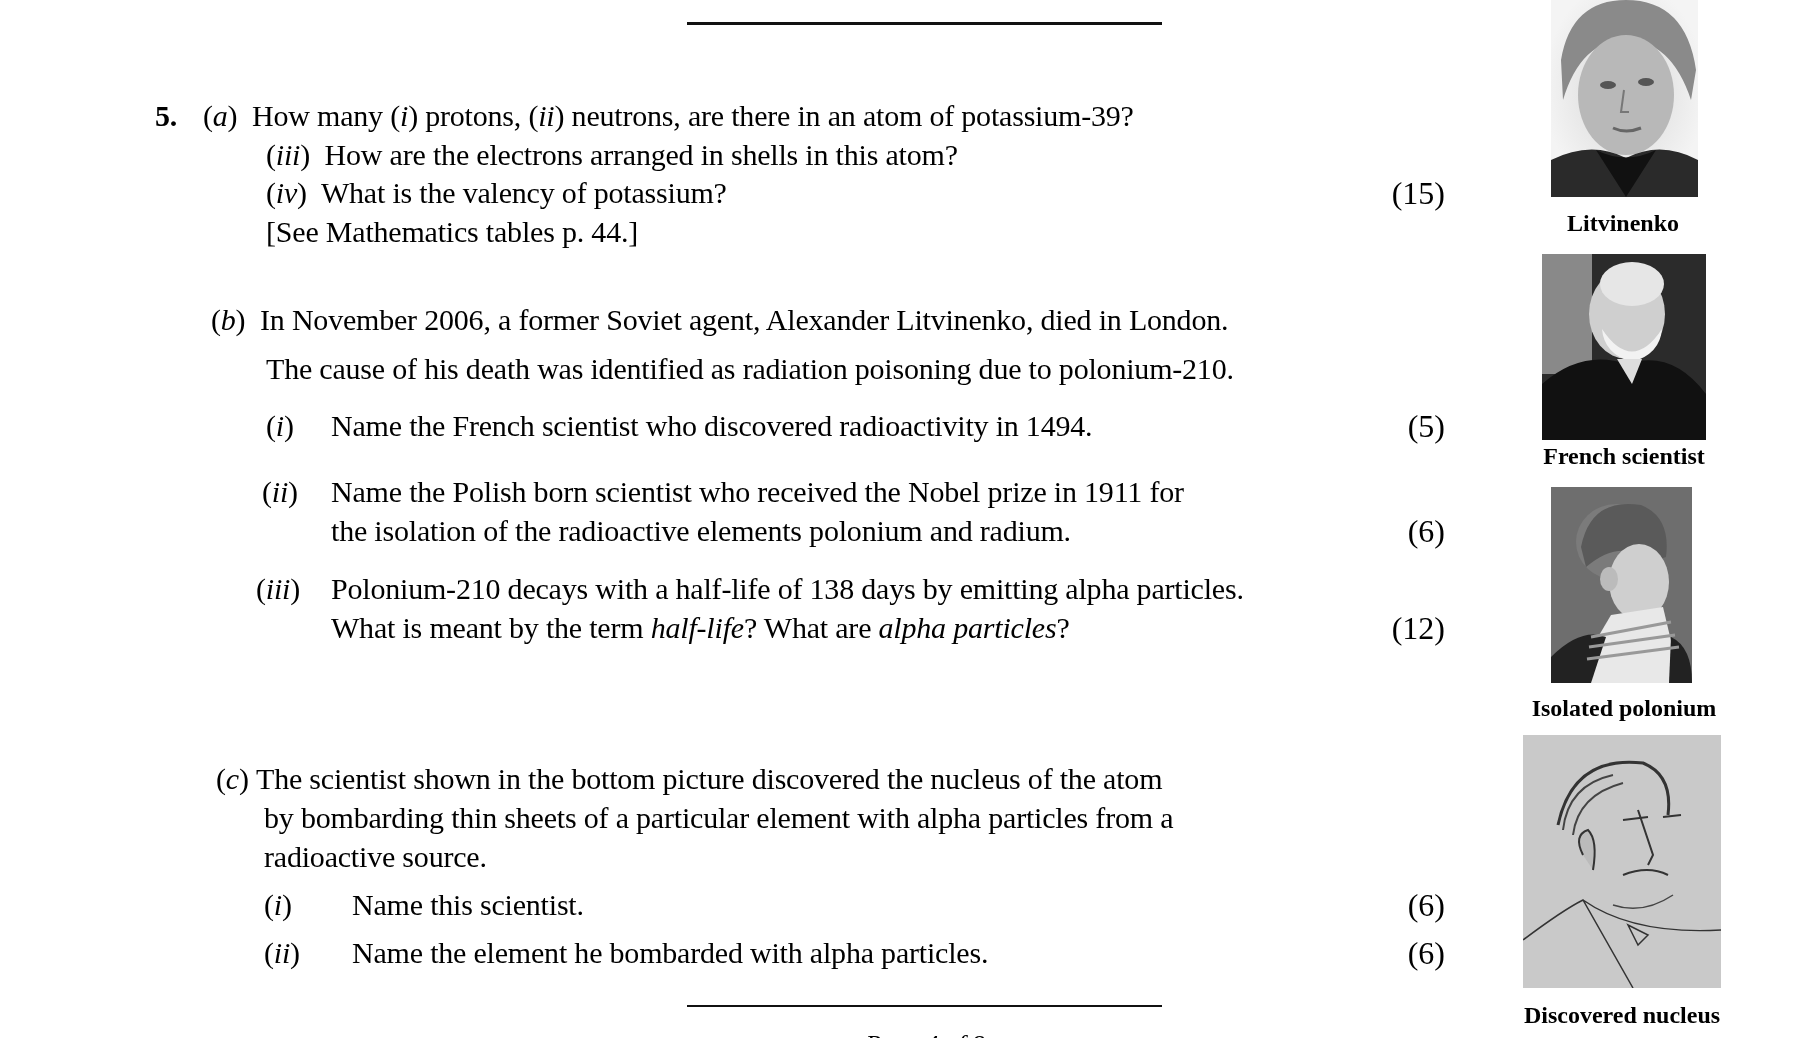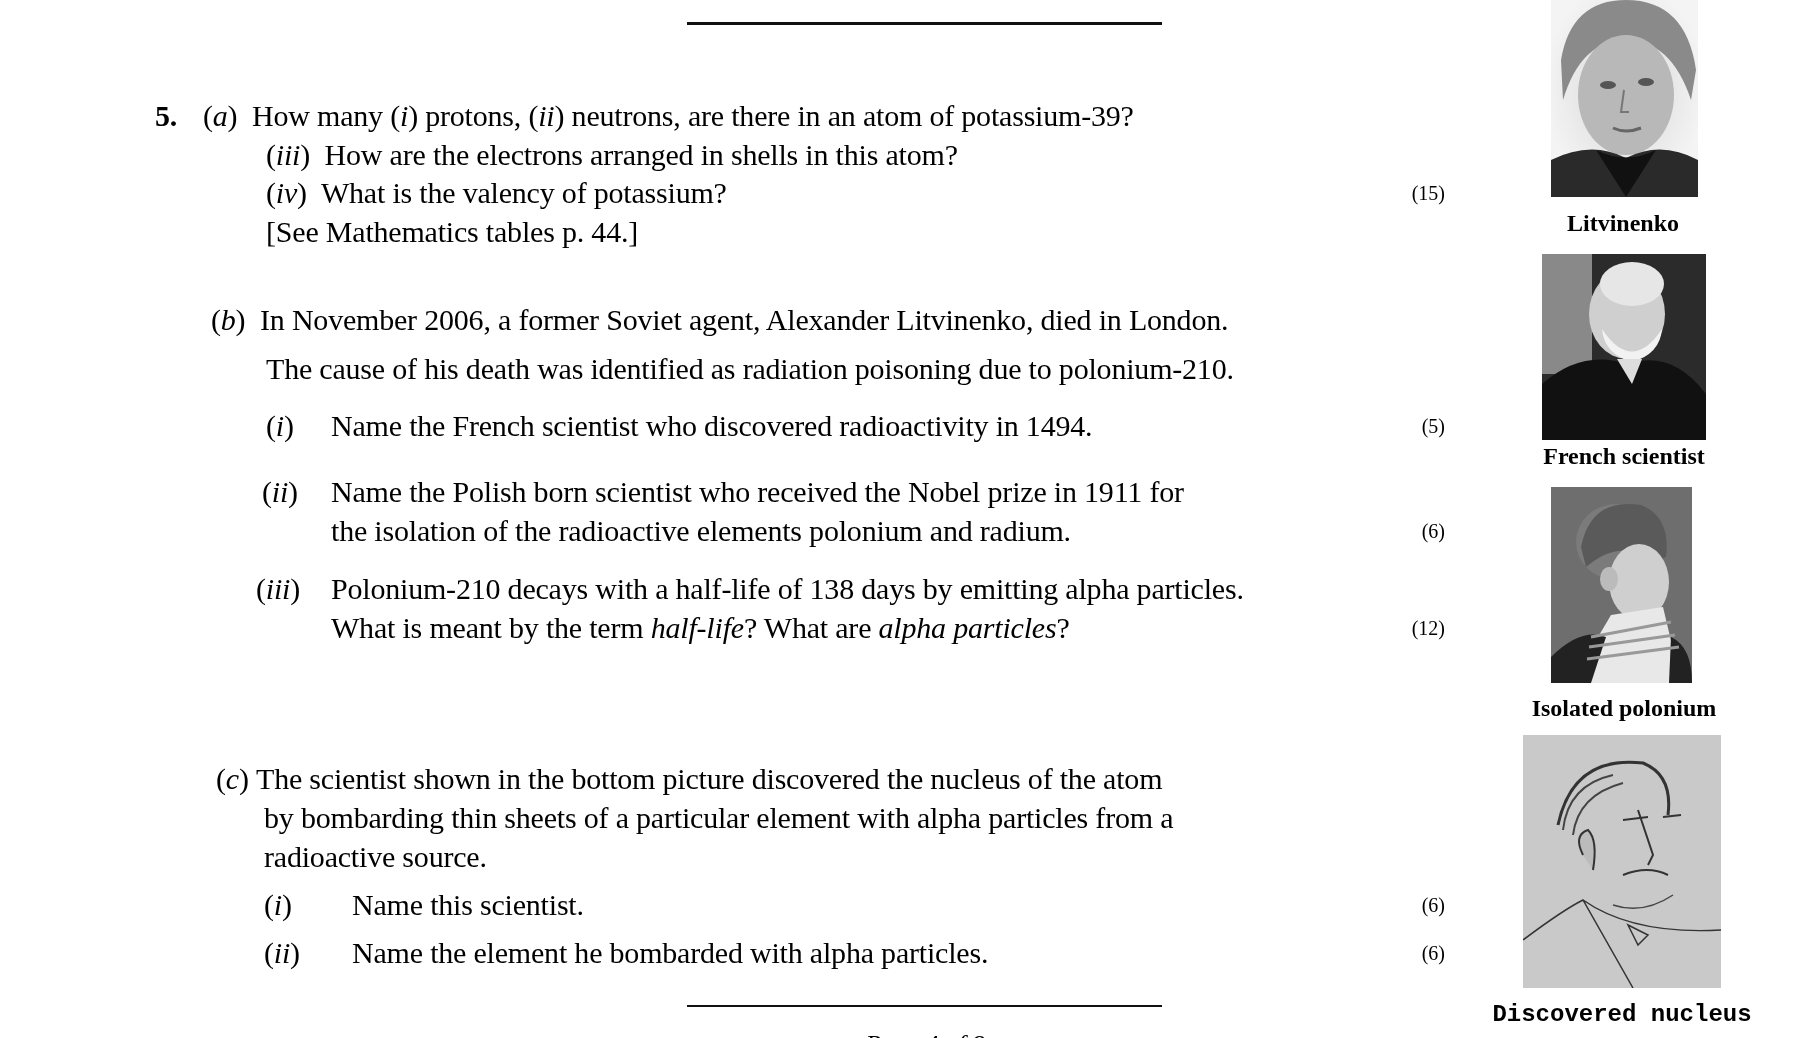--- a/index.html
+++ b/index.html
@@ -2,21 +2,21 @@
 <html><head>
 <meta charset="utf-8">
 <style>
   html, body { margin:0; padding:0; background:#ffffff; }
   body { width:1818px; height:1038px; position:relative; overflow:hidden;
          font-family:"Liberation Serif","DejaVu Serif",serif; color:#000; }
   .rule { position:absolute; height:3px; background:#111; }
   .t { position:absolute; font-size:30px; line-height:34px; white-space:nowrap; letter-spacing:-0.2px; }
   .b { font-weight:bold; }
   i { font-style:italic; }
-  .mark { position:absolute; font-size:20px; line-height:34px; text-align:right; width:80px; }
+  .mark { position:absolute; font-size:32px; line-height:34px; text-align:right; width:80px; }
   .photo { position:absolute; overflow:hidden; }
   .cap { position:absolute; font-weight:bold; font-size:24px; line-height:32px; text-align:center; width:300px; white-space:nowrap; }
   .footer { position:absolute; font-size:26px; font-style:italic; width:300px; text-align:center; }
 </style>
 </head>
 <body>
 
 <div class="rule" style="left:687px; top:22px; width:475px;"></div>
 
 <div class="t b" style="left:155px; top:99px;">5.</div>
@@ -129,13 +129,13 @@
     <path d="M35 90 Q50 20 120 28 Q150 40 145 80" stroke="#333" stroke-width="3" fill="none"></path>
     <path d="M40 95 Q45 50 90 40 M50 100 Q55 60 100 48" stroke="#444" stroke-width="2" fill="none"></path>
     <path d="M60 120 Q50 100 65 95 Q75 105 70 135" stroke="#333" stroke-width="2" fill="#bbb"></path>
     <path d="M115 75 L130 120 L125 130 M100 140 Q125 130 145 140" stroke="#333" stroke-width="2" fill="none"></path>
     <path d="M100 85 L125 82 M140 82 L158 80" stroke="#333" stroke-width="2"></path>
     <path d="M90 170 Q120 180 150 160" stroke="#444" stroke-width="1.5" fill="none"></path>
     <path d="M0 205 Q40 175 60 165 L110 253 M60 165 Q110 200 198 195" stroke="#333" stroke-width="1.5" fill="none"></path>
     <path d="M105 190 L125 200 L115 210 Z" stroke="#333" stroke-width="1.5" fill="none"></path>
   </svg>
 </div>
-<div class="cap" style="left:1472px; top:999px;font-family:Liberation Mono, monospace;">Discovered nucleus</div>
+<div class="cap" style="left:1472px; top:999px;">Discovered nucleus</div>
 
 </body></html>

